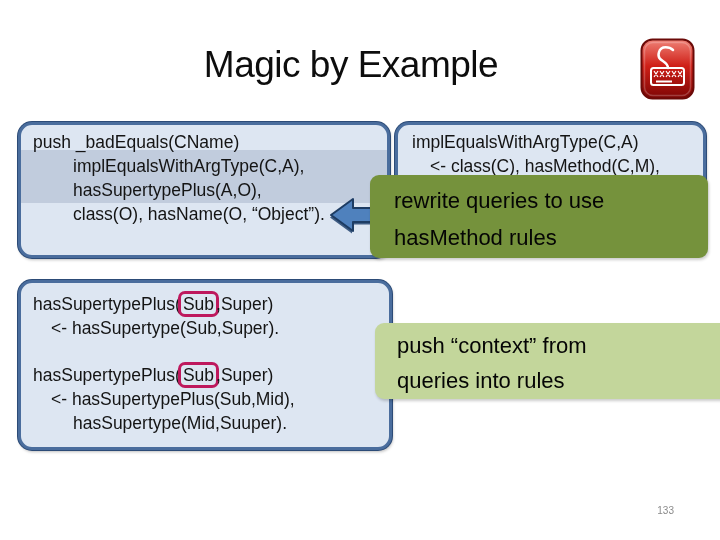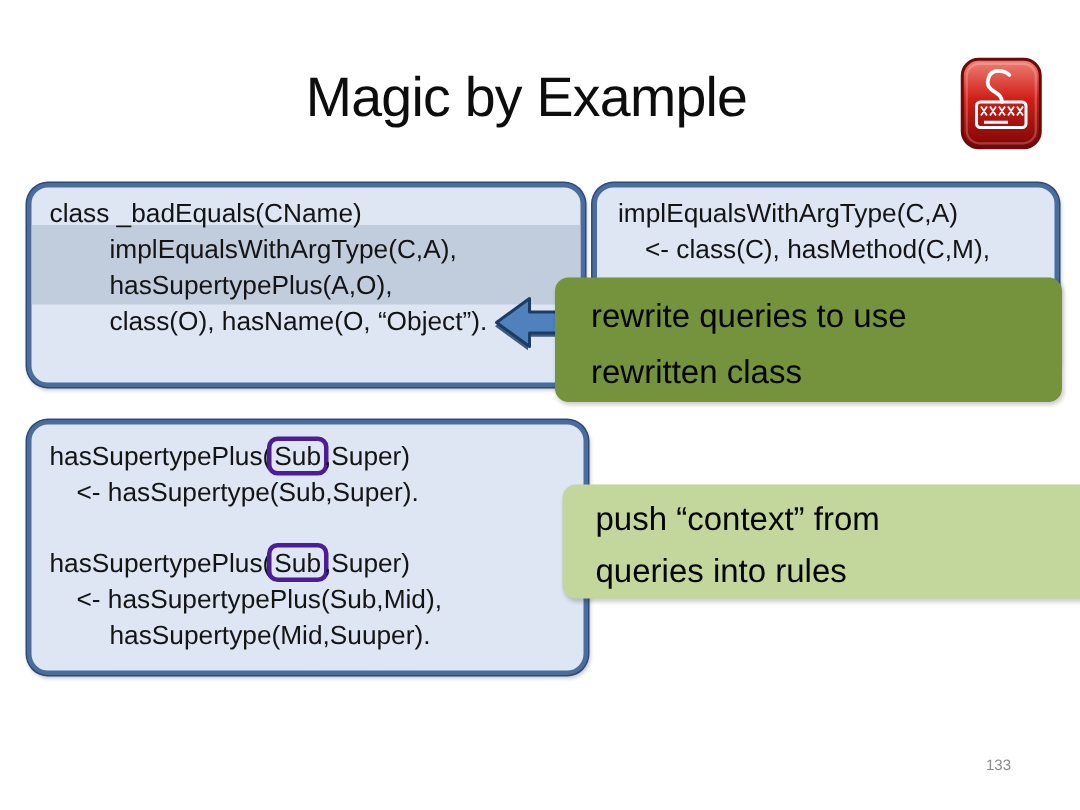--- a/index.html
+++ b/index.html
@@ -22,27 +22,27 @@
   .box-a { left:18px; top:122px; width:372px; height:136px; padding:5px 4px 0 10px; z-index:1; }
   .box-b { left:395px; top:122px; width:311px; height:130px; padding:5px 4px 0 12px; z-index:1; }
   .box-c { left:18px; top:280px; width:374px; height:170px; padding:9px 4px 0 10px; z-index:1; }
   .hl-band { position:absolute; left:0; right:0; top:25px; height:53px; background:#c1ccdd; }
   .code-line { position:relative; white-space:nowrap; }
   .i0 { padding-left:2px; }
   .i1 { padding-left:20px; }
   .i2 { padding-left:42px; }
   .gap { margin-top:23px; }
   .redbox {
-    border:3px solid #4c1d95; border-radius:7px; padding:0 2px; margin:0 -3px;
+    border:3px solid #be185d; border-radius:7px; padding:0 2px; margin:0 -3px;
   }
   .callout {
     position:absolute; border-radius:9px; color:#050505; font-size:22px; z-index:3;
     box-shadow:1px 2px 3px rgba(0,0,0,0.2);
   }
-  .callout-olive { left:370px; top:185px; width:338px; height:83px; background:#75923c; padding:7px 0 0 24px; line-height:37px; }
+  .callout-olive { left:370px; top:175px; width:338px; height:83px; background:#75923c; padding:7px 0 0 24px; line-height:37px; }
   .callout-pale  { left:375px; top:323px; width:368px; height:76px; background:#c3d69b; padding:5px 0 0 22px; line-height:35px; }
   .arrow { position:absolute; left:329px; top:196px; width:64px; height:38px; z-index:2; }
   .page-number { position:absolute; right:46px; bottom:24px; font-size:10px; color:#8a8a8a; }
 </style>
 </head>
 <body>
 
 <div class="slide">
 
   <div class="title">Magic by Example</div>
@@ -60,41 +60,41 @@
       <rect x="4.5" y="4.5" width="46" height="53" rx="8.5" fill="none" stroke="rgba(255,255,255,0.22)" stroke-width="1.5"></rect>
       <rect x="11" y="30" width="33" height="17" rx="2.5" fill="none" stroke="#ffffff" stroke-width="2"></rect>
       <path d="M14 33 l4 6 M18 33 l-4 6 M20 33 l4 6 M24 33 l-4 6 M26 33 l4 6 M30 33 l-4 6 M32 33 l4 6 M36 33 l-4 6 M38 33 l4 6 M42 33 l-4 6" stroke="#ffffff" stroke-width="1.2" fill="none"></path>
       <path d="M16 43.5 h16" stroke="#ffffff" stroke-width="2"></path>
       <path d="M28 30 C28 22 16 24 19 14 C21 7 30 9 33 12" fill="none" stroke="#ffffff" stroke-width="2.5" stroke-linecap="round"></path>
     </svg>
   </div>
 
   <div class="code-box box-a">
     <div class="hl-band"></div>
-    <div class="code-line i0">class _badEquals(CName)</div>
+    <div class="code-line i0">push _badEquals(CName)</div>
     <div class="code-line i2">implEqualsWithArgType(C,A),</div>
     <div class="code-line i2">hasSupertypePlus(A,O),</div>
     <div class="code-line i2">class(O), hasName(O, “Object”).</div>
   </div>
 
   <div class="code-box box-b">
     <div class="code-line i0">implEqualsWithArgType(C,A)</div>
     <div class="code-line i1">&lt;- class(C), hasMethod(C,M),</div>
   </div>
 
   <div class="arrow">
     <svg width="64" height="38" viewBox="0 0 64 38">
       <path d="M1 21.5 L23 5.5 L23 14.5 L62 14.5 L62 28.5 L23 28.5 L23 37.5 Z" fill="#2c4d77" opacity="0.9"></path>
       <path d="M2 19 L24 3 L24 12 L63 12 L63 26 L24 26 L24 35 Z" fill="#4f81bd" stroke="#1d3c63" stroke-width="2" stroke-linejoin="round"></path>
     </svg>
   </div>
 
   <div class="callout callout-olive">
     <div>rewrite queries to use</div>
-    <div>rewritten class</div>
+    <div>hasMethod rules</div>
   </div>
 
   <div class="code-box box-c">
     <div class="code-line i0"><span>hasSupertypePlus(</span><span class="redbox">Sub</span><span>,Super)</span></div>
     <div class="code-line i1">&lt;-  hasSupertype(Sub,Super).</div>
     <div class="code-line i0 gap"><span>hasSupertypePlus(</span><span class="redbox">Sub</span><span>,Super)</span></div>
     <div class="code-line i1">&lt;- hasSupertypePlus(Sub,Mid),</div>
     <div class="code-line i2">hasSupertype(Mid,Suuper).</div>
   </div>
 

